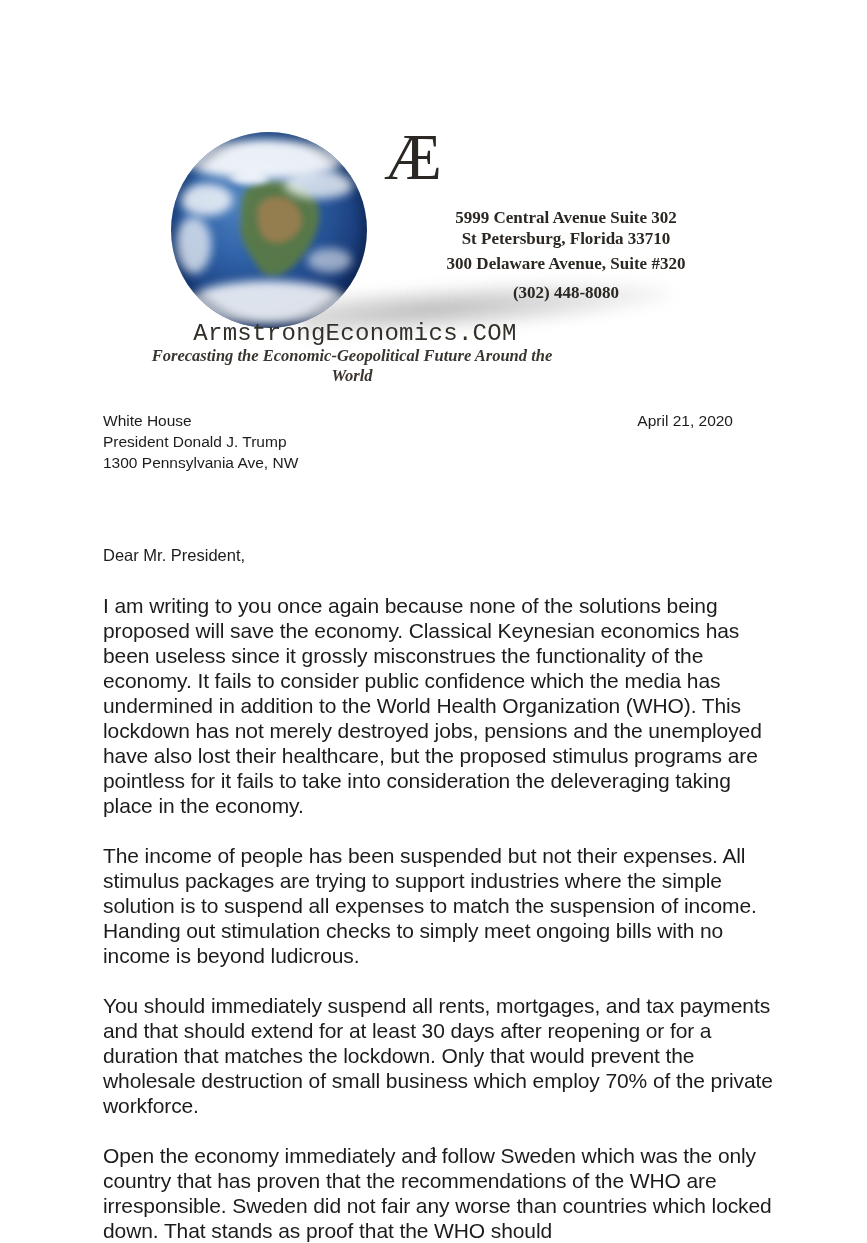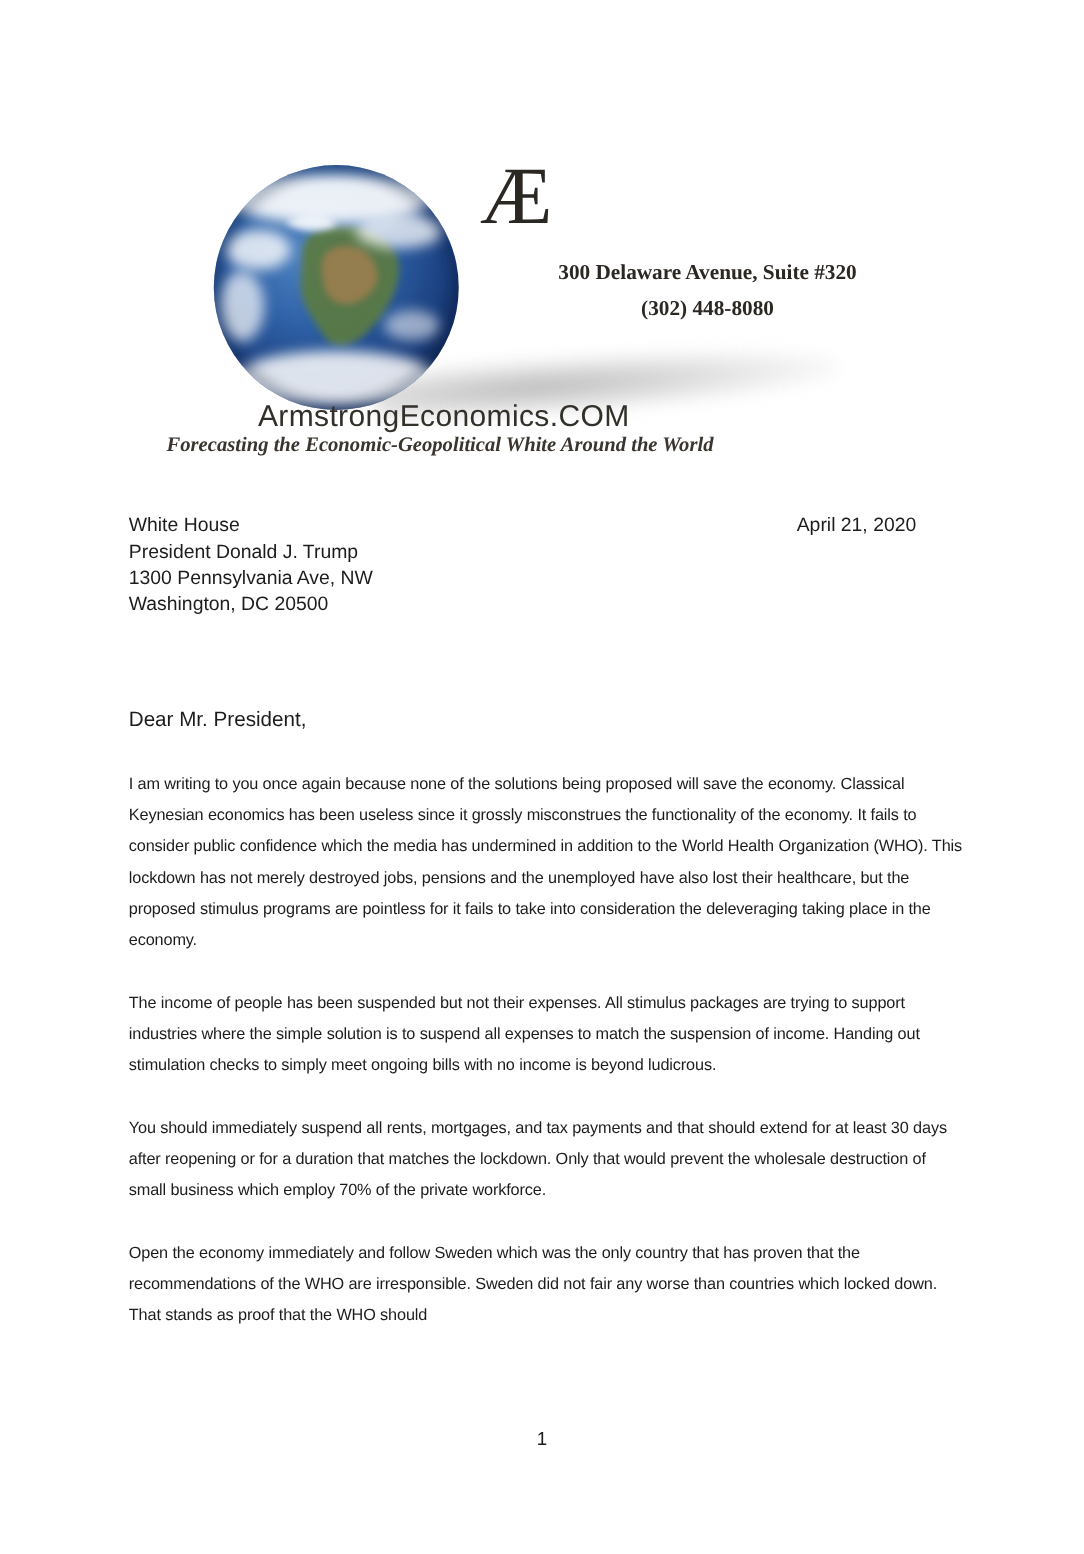--- a/index.html
+++ b/index.html
@@ -30,34 +30,34 @@
   .brand-name{font-size:29px;letter-spacing:.5px;}
   .addresses{
     position:absolute;left:420px;top:93px;width:292px;z-index:3;
     text-align:center;font-family:"Liberation Serif", serif;font-weight:bold;
     font-size:17px;line-height:1.22;color:#2b2722;
   }
   .addr-group{margin-bottom:5px;}
   .phone-line{margin-top:8px;text-align:center;}
   .website{
     position:absolute;left:150px;top:205px;width:410px;z-index:3;
-    text-align:center;font-family:Liberation Sans, sans-serif;
+    text-align:center;font-family:Liberation Mono, monospace;
     font-size:24px;color:#33302a;letter-spacing:.3px;
   }
   .tagline{
     position:absolute;left:132px;top:231px;width:440px;z-index:3;
     text-align:center;font-family:"Liberation Serif", serif;
     font-style:italic;font-weight:bold;font-size:16.5px;color:#3a352e;
   }
   
   .content{position:relative;margin:45px 0 0 103px;width:670px;}
   .recipient{font-size:15.5px;line-height:21px;}
   .date{position:absolute;top:0;right:40px;font-size:15.5px;line-height:21px;}
   .salutation{margin-top:70px;font-size:16.5px;line-height:25px;}
-  .para{margin:25px 0 0 0;font-size:13px;line-height:25px;letter-spacing:-0.1px;}
+  .para{margin:25px 0 0 0;font-size:21px;line-height:25px;letter-spacing:-0.1px;}
   
   .footer{
     position:absolute;left:0;top:1143px;width:100%;
     text-align:center;font-size:15px;color:#1c1c1c;
   }
 </style>
 </head>
 <body>
 
 <div class="page">
@@ -98,36 +98,39 @@
         <circle cx="100" cy="100" r="96" fill="none" stroke="#061332" stroke-width="8" opacity="0.35" filter="url(#fb5)"></circle>
       </g>
     </svg>
 
     <div class="brand">
       <span class="brand-monogram">Æ</span>
     </div>
 
     <div class="addresses">
       <div class="addr-group">
+        <div>5999 Central Avenue Suite 302</div>
+        <div>St Petersburg, Florida 33710</div>
+      </div>
+      <div class="addr-group">
         <div>300 Delaware Avenue, Suite #320</div>
       </div>
       <div class="phone-line">(302) 448-8080</div>
     </div>
 
     <div class="website">ArmstrongEconomics.COM</div>
-    <div class="tagline">Forecasting the Economic-Geopolitical White Around the World</div>
+    <div class="tagline">Forecasting the Economic-Geopolitical Future Around the World</div>
   </div>
 
   <div class="content">
 
     <div class="recipient">
       <div>White House</div>
       <div>President Donald J. Trump</div>
       <div>1300 Pennsylvania Ave, NW</div>
-      <div>Washington, DC 20500</div>
     </div>
 
     <div class="date">April 21, 2020</div>
 
     <div class="salutation">Dear Mr. President,</div>
 
     <p class="para">I am writing to you once again because none of the solutions being proposed will save the economy. Classical Keynesian economics has been useless since it grossly misconstrues the functionality of the economy. It fails to consider public confidence which the media has undermined in addition to the World Health Organization (WHO). This lockdown has not merely destroyed jobs, pensions and the unemployed have also lost their healthcare, but the proposed stimulus programs are pointless for it fails to take into consideration the deleveraging taking place in the economy.</p>
     <p class="para">The income of people has been suspended but not their expenses. All stimulus packages are trying to support industries where the simple solution is to suspend all expenses to match the suspension of income. Handing out stimulation checks to simply meet ongoing bills with no income is beyond ludicrous.</p>
     <p class="para">You should immediately suspend all rents, mortgages, and tax payments and that should extend for at least 30 days after reopening or for a duration that matches the lockdown. Only that would prevent the wholesale destruction of small business which employ 70% of the private workforce.</p>
     <p class="para">Open the economy immediately and follow Sweden which was the only country that has proven that the recommendations of the WHO are irresponsible. Sweden did not fair any worse than countries which locked down. That stands as proof that the WHO should</p>

